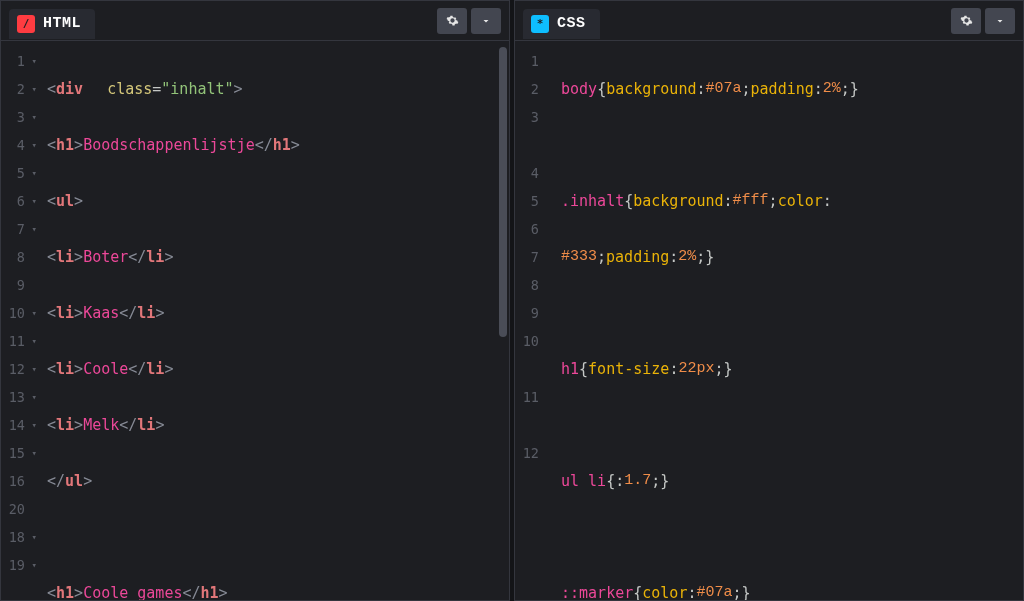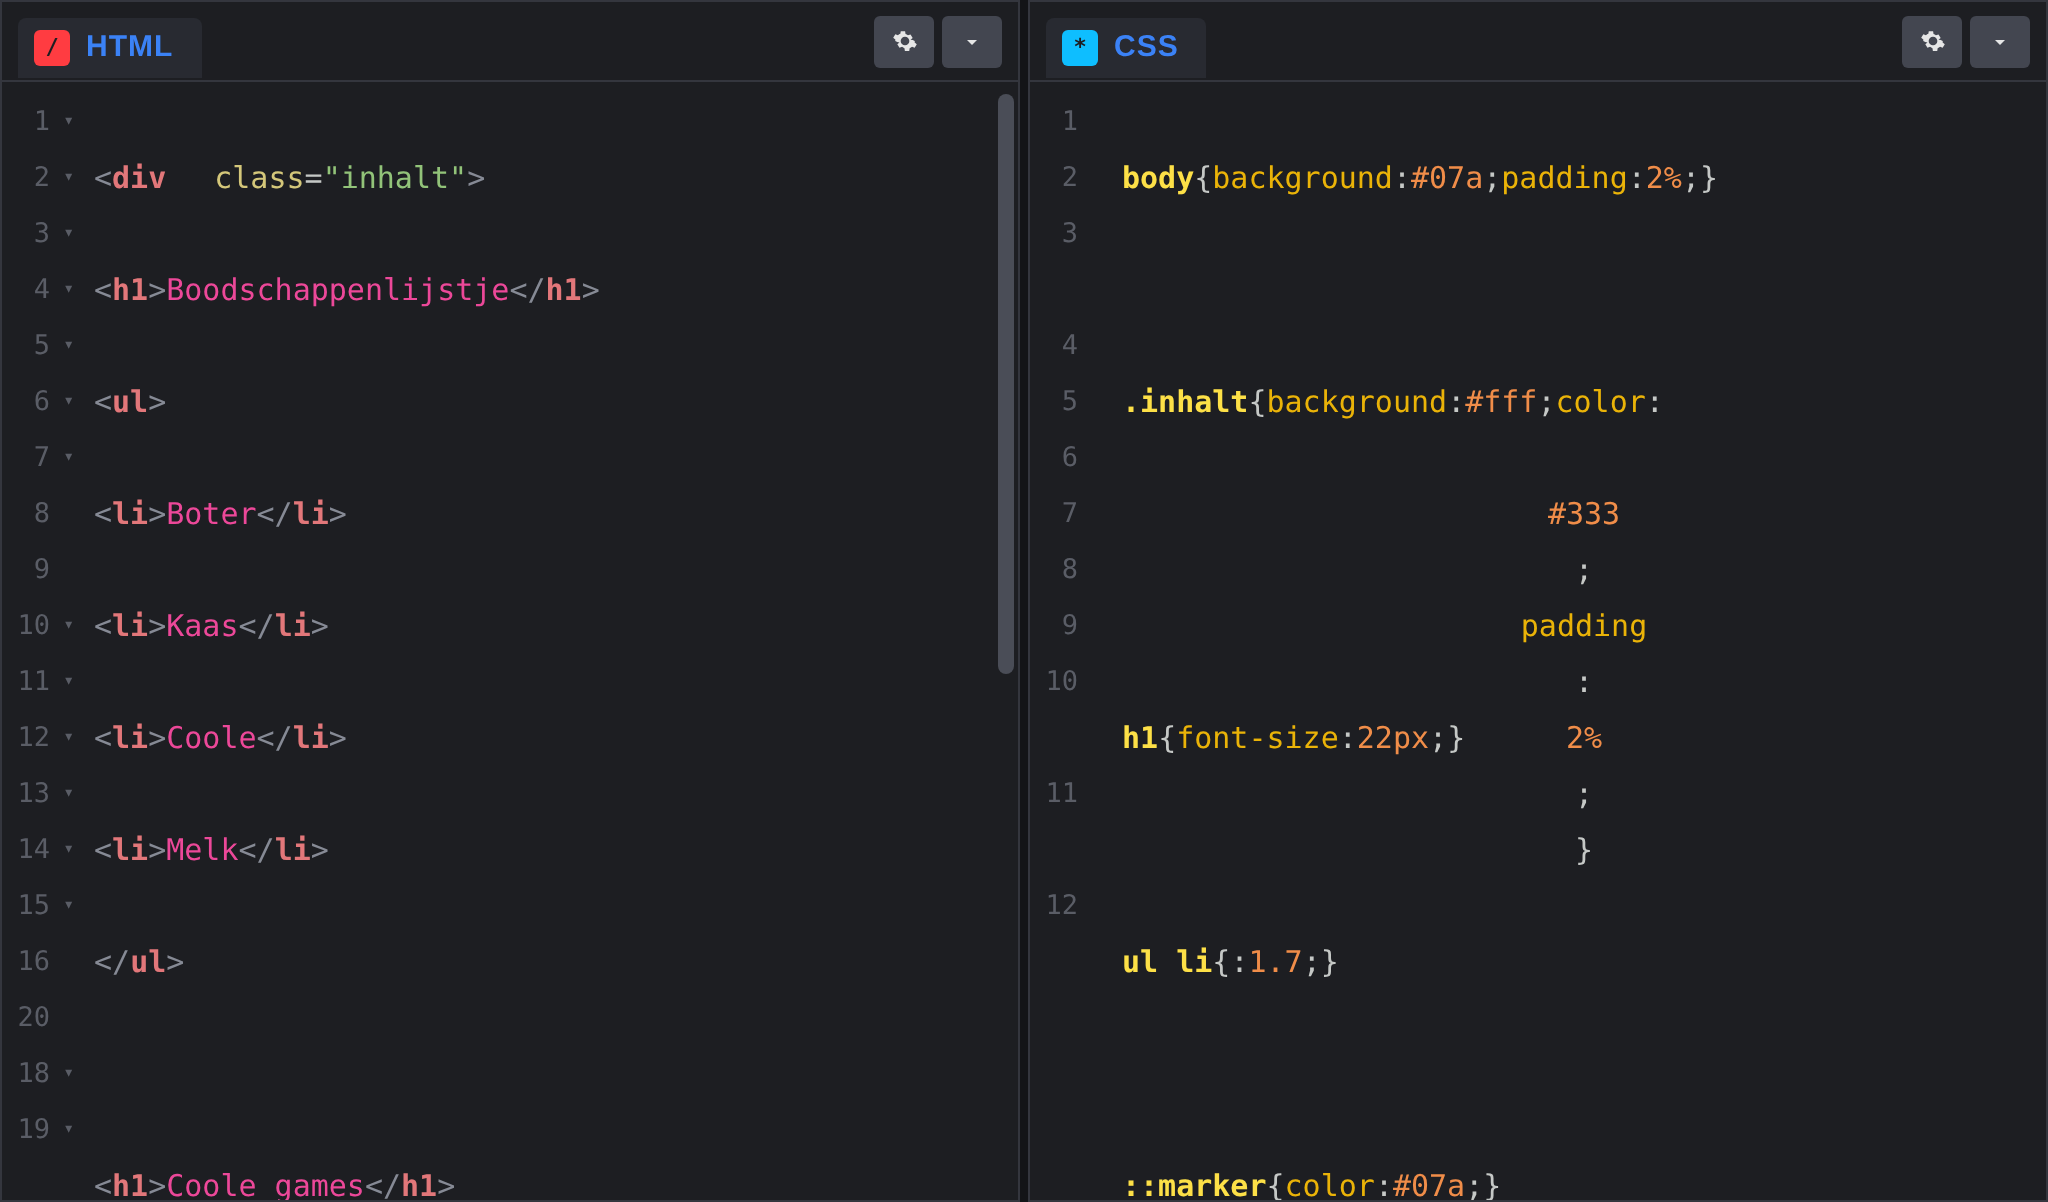--- a/index.html
+++ b/index.html
@@ -46,24 +46,24 @@
   border-radius: 3px;
   display: flex;
   align-items: center;
   justify-content: center;
   font-size: 11px;
   font-weight: bold;
 }
 .lang-icon.html { background: #ff3c41; color: #1d1e22; }
 .lang-icon.css { background: #0ebeff; color: #1d1e22; }
 .pane-title {
-  color: #3b82f6;
+  color: #ffffff;
   font-weight: 600;
   font-size: 15px;
-  font-family: Liberation Sans, sans-serif;
+  font-family: Liberation Mono, monospace;
   letter-spacing: 0.5px;
 }
 .pane-actions {
   display: flex;
   gap: 4px;
 }
 .action-btn {
   width: 30px;
   height: 26px;
   background: #434650;
@@ -110,30 +110,30 @@
   font-size: 15px;
   white-space: pre;
   padding-left: 4px;
   overflow: hidden;
 }
 .code-body .line {
   height: 28px;
   display: flex;
   align-items: center;
 }
-.wrap-line { padding-left: 0; flex-direction: column; }
+.wrap-line { padding-left: 0; }
 .tok-punct { color: #c5c8c6; }
 .tok-tag { color: #e2777a; font-weight: bold; }
 .tok-angle { color: #868a95; }
 .tok-attr-name { color: #d4c77a; margin-left: 24px; }
 .tok-attr-val { color: #92c379; }
 .tok-text { color: #ec4899; }
-.tok-selector { color: #fde047; font-weight: bold; }
+.tok-selector { color: #ec4899; }
 .tok-prop { color: #eab308; }
-.tok-value { color: #f08d49; }
+.tok-value { color: #f08d49; font-family: Liberation Mono, monospace; }
 .tok-brace { color: #c5c8c6; }
 .tok-colon { color: #c5c8c6; }
 .scrollbar-v {
   position: absolute;
   right: 2px;
   top: 46px;
   width: 8px;
   height: 290px;
   background: #4a4d57;
   border-radius: 4px;

